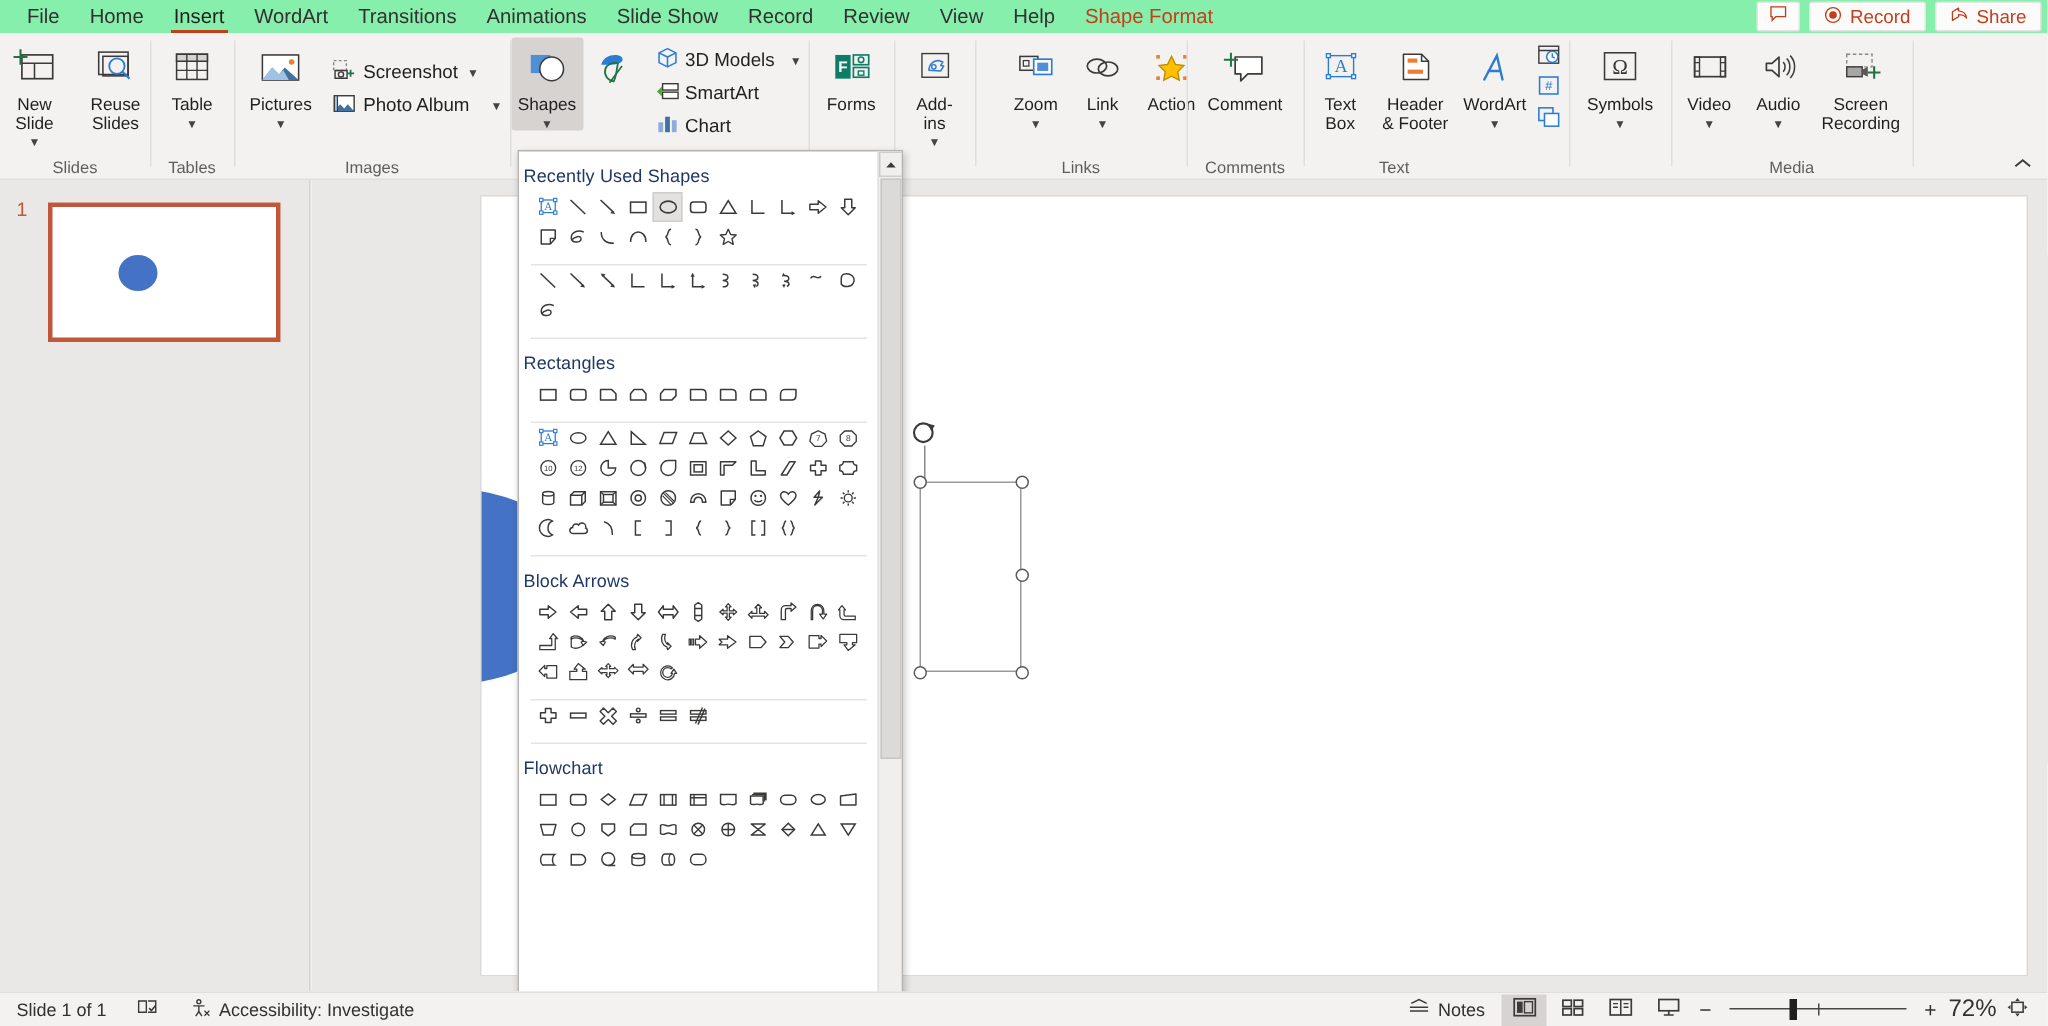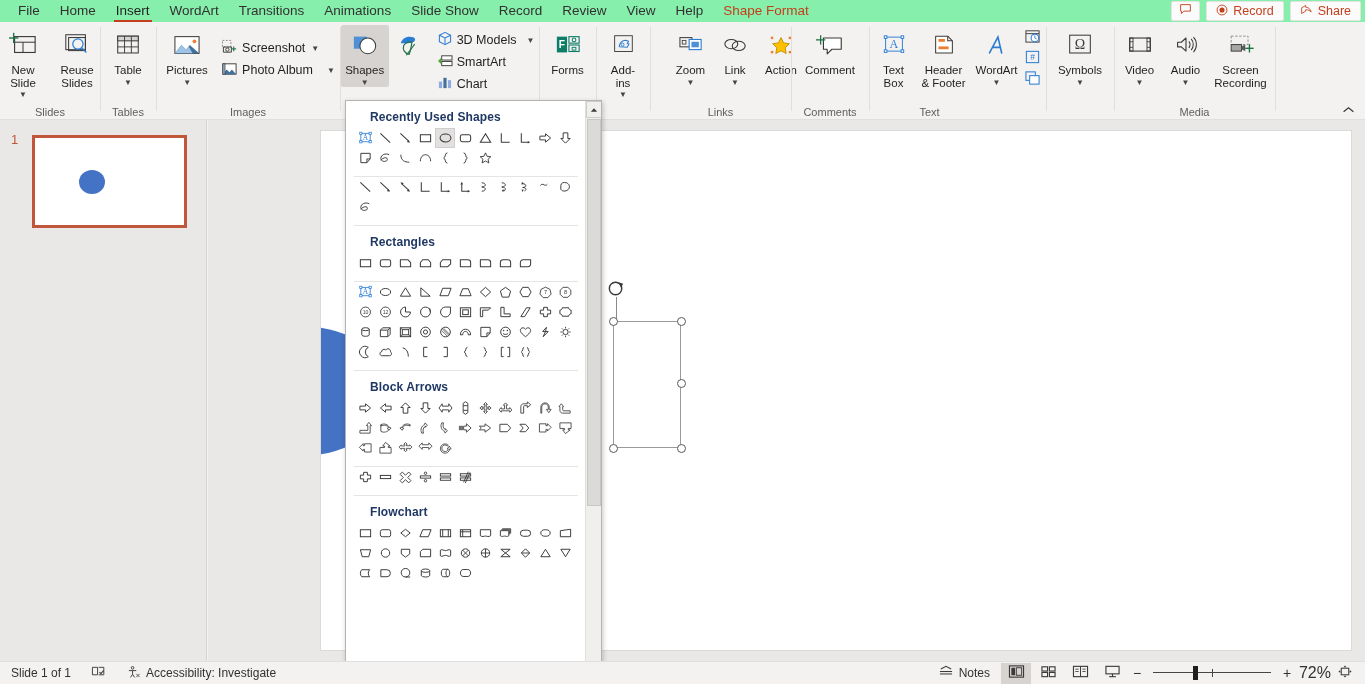--- a/index.html
+++ b/index.html
@@ -130,21 +130,21 @@
 
   
   .dropdown {
     position: absolute; left: 345px; top: 100px; width: 257px; height: 581px;
     background: #ffffff; border: 1px solid #b5b3b1;
     box-shadow: 1px 2px 5px rgba(0,0,0,.22);
     overflow: hidden;
   }
   .dd-inner { position: absolute; left: 0; top: 0; width: 240px; }
   .section-title {
-    font-size: 12px; font-weight: bold; color: #1f3864; padding: 9px 0 4px 24px;
+    font-size: 12px; font-weight: normal; color: #1f3864; padding: 9px 0 4px 3px;
     letter-spacing: .1px;
   }
   .shapegrid {
     display: flex; flex-wrap: wrap; padding: 0 0 5px 9px; width: 238px;
   }
   .scell {
     width: 20px; height: 20px; display: flex; align-items: center; justify-content: center;
     cursor: default; position: relative;
   }
   .scell.hov { background: #e3e1df; border: 1px solid #d0cecc; }

